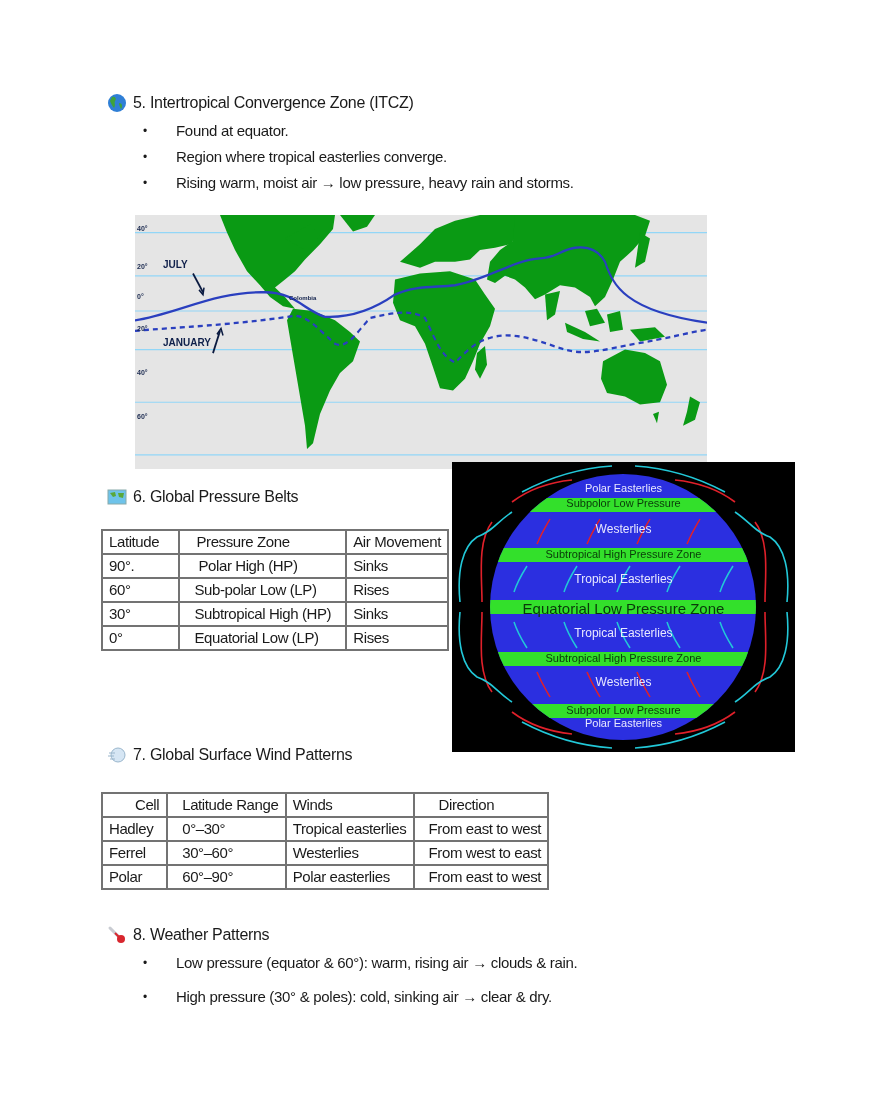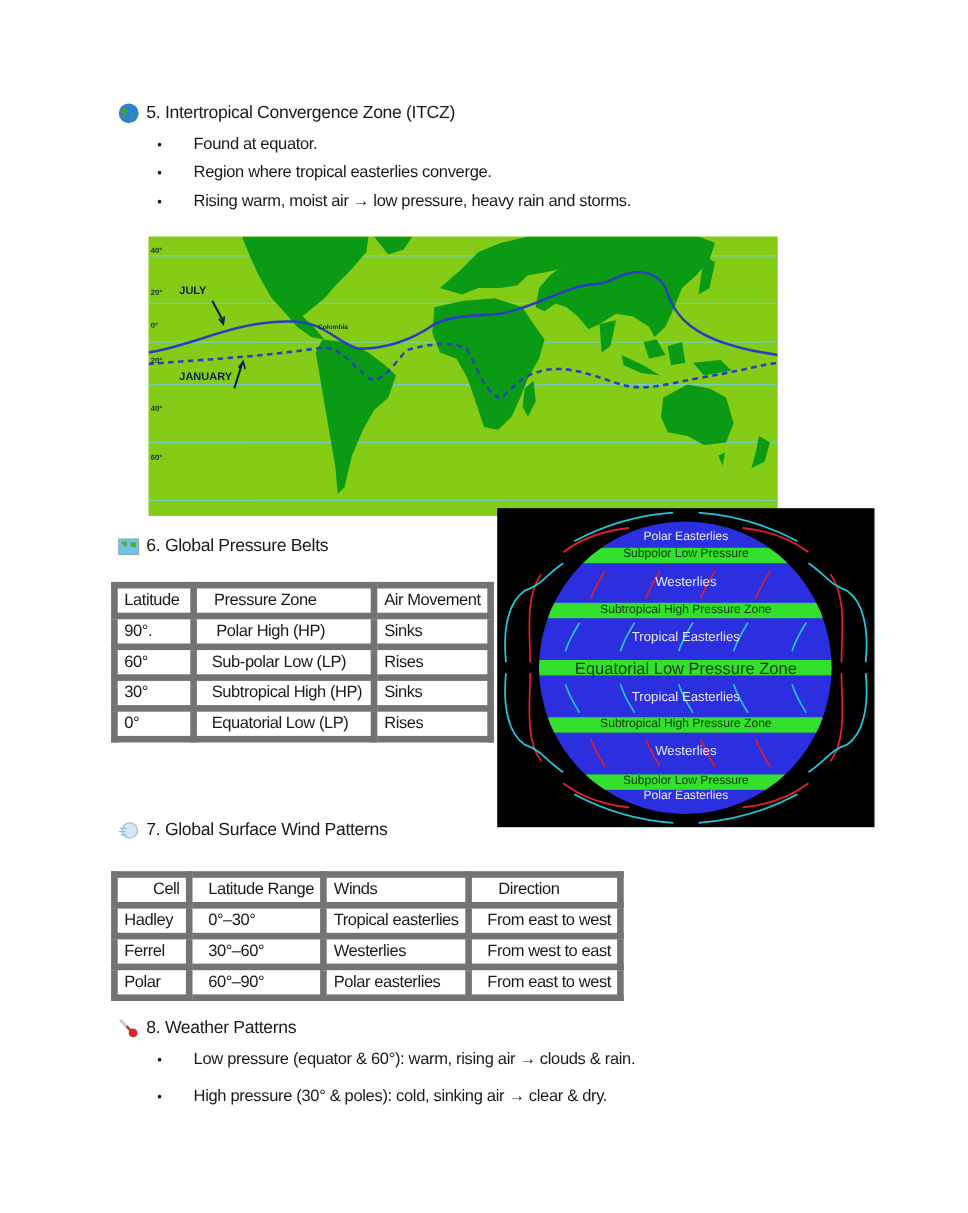--- a/index.html
+++ b/index.html
@@ -16,25 +16,25 @@
   .bullets { list-style: none; margin: 0; padding: 0; font-size: 15px; letter-spacing: -0.3px; }
   .bullets li { position: relative; padding-left: 0; height: 26px; line-height: 26px; }
   .bullets li .dot {
     position: absolute; left: -33px; top: 0; font-size: 12px;
   }
   table.grid {
     border-collapse: collapse; font-size: 15px; letter-spacing: -0.4px;
     font-family: "Liberation Sans", sans-serif;
   }
   table.grid td {
-    border: 6px solid #737373; padding: 0 6px; height: 22px; line-height: 22px;
+    border: 2px solid #737373; padding: 0 6px; height: 22px; line-height: 22px;
     vertical-align: bottom; white-space: nowrap; margin-left: 36px;
   }
   
-  .map { left: 135px; top: 215px; width: 572px; height: 254px; background: #84cc16; overflow: hidden; }
+  .map { left: 135px; top: 215px; width: 572px; height: 254px; background: #e5e5e5; overflow: hidden; }
   .map svg { width: 100%; height: 100%; display: block; }
   .lat-tick { position: absolute; left: 2px; font-size: 7px; color: #1b2a50; font-weight: bold; }
   
   .belts { left: 452px; top: 462px; width: 343px; height: 290px; background: #000; overflow: hidden; }
   .belts svg { width: 100%; height: 100%; display: block; }
 </style>
 </head>
 <body>
 
 <div class="abs heading" style="left:107px; top:93px;text-align:center;">

